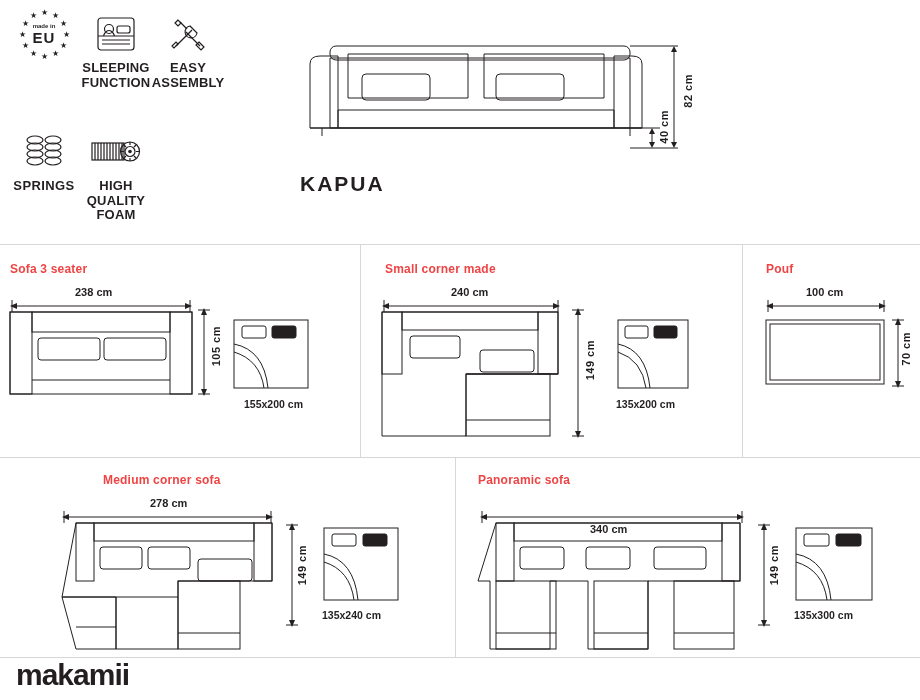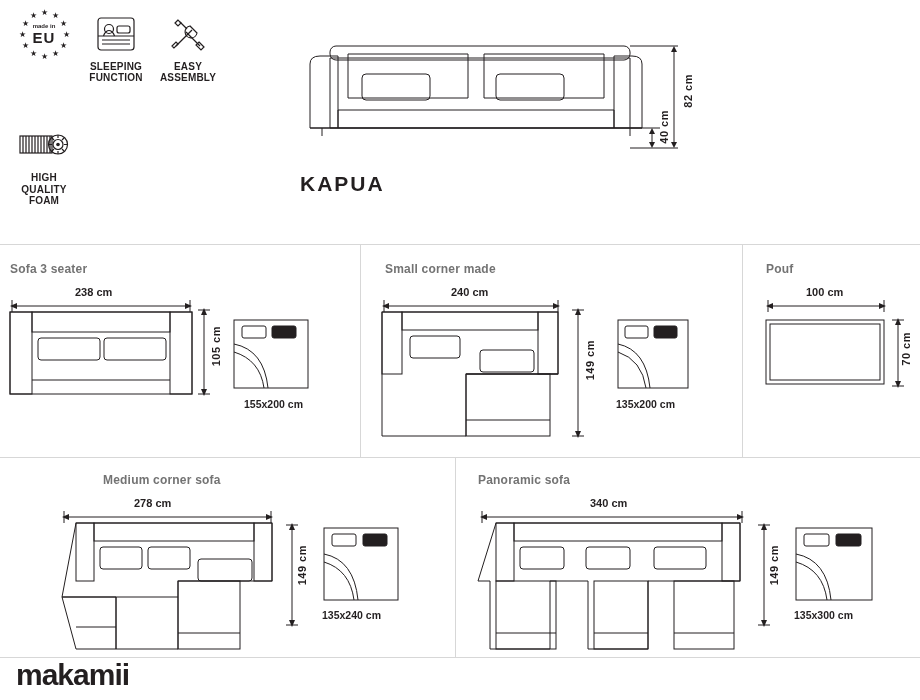--- a/index.html
+++ b/index.html
@@ -12,21 +12,21 @@
     overflow:hidden;
   }
   .page{position:absolute;inset:0;}
 
   
   .badges{position:absolute;left:8px;top:8px;width:220px;}
   .badge-row{display:flex;}
   .badge{width:72px;display:flex;flex-direction:column;align-items:center;text-align:center;}
   .badge .art{height:52px;display:flex;align-items:center;justify-content:center;}
   .badge .cap{
-    font-size:10px;font-weight:bold;line-height:1.12;letter-spacing:.2px;
+    font-size:13px;font-weight:bold;line-height:1.12;letter-spacing:.2px;
     text-transform:uppercase;margin-top:1px;
   }
   .badge.springs .cap,.badge.hand .cap{letter-spacing:.4px;}
 
   
   .eu{position:relative;width:52px;height:50px;}
   .eu .star{position:absolute;color:#231f20;font-size:8px;line-height:8px;}
   .eu .madein{position:absolute;left:0;right:0;top:14px;text-align:center;font-size:6px;font-weight:bold;}
   .eu .euw{position:absolute;left:0;right:0;top:20px;text-align:center;font-size:15px;font-weight:bold;letter-spacing:1px;}
 
@@ -43,21 +43,21 @@
   .vtxt{
     writing-mode:vertical-rl;transform:rotate(180deg);
     font-size:11px;font-weight:bold;letter-spacing:.5px;
   }
 
   
   .hr{position:absolute;left:0;right:0;height:1px;background:#d7d7d7;}
 
   
   .sec-title{
-    position:absolute;font-size:12px;font-weight:bold;color:#737373;letter-spacing:.2px;
+    position:absolute;font-size:12px;font-weight:bold;color:#ef4444;letter-spacing:.2px;
   }
   .dim-label{position:absolute;font-size:11px;font-weight:bold;}
   .dim-label.small{font-size:10.5px;}
   svg{display:block;overflow:visible;}
   .thin{stroke:#231f20;stroke-width:1;fill:none;}
 
   
   .logo{position:absolute;left:16px;bottom:8px;font-size:30px;font-weight:bold;letter-spacing:-1px;}
 </style>
 </head>
@@ -126,20 +126,37 @@
       </div>
     </div>
 
     <div class="badge-row" style="margin-top:18px;">
 
 
     </div>
 
     <div class="badge-row" style="margin-top:18px;">
 
+      <div class="badge springs">
+        <div class="art">
+          <svg width="44" height="42" viewBox="0 0 44 42" class="lineart">
+            <ellipse cx="13" cy="9" rx="8" ry="4"></ellipse>
+            <ellipse cx="13" cy="16" rx="8" ry="4"></ellipse>
+            <ellipse cx="13" cy="23" rx="8" ry="4"></ellipse>
+            <ellipse cx="13" cy="30" rx="8" ry="4"></ellipse>
+            <ellipse cx="31" cy="9" rx="8" ry="4"></ellipse>
+            <ellipse cx="31" cy="16" rx="8" ry="4"></ellipse>
+            <ellipse cx="31" cy="23" rx="8" ry="4"></ellipse>
+            <ellipse cx="31" cy="30" rx="8" ry="4"></ellipse>
+          </svg>
+        </div>
+        <div class="cap">
+          <div>SPRINGS</div>
+        </div>
+      </div>
 
       <div class="badge">
         <div class="art">
           <svg width="56" height="40" viewBox="0 0 56 40" class="lineart">
             <rect x="4" y="11" width="32" height="17"></rect>
             <path d="M7 11 v17 M10 11 v17 M13 11 v17 M16 11 v17 M19 11 v17 M22 11 v17 M25 11 v17 M28 11 v17 M31 11 v17 M34 11 v17"></path>
             <circle cx="42" cy="19.5" r="9.5"></circle>
             <circle cx="42" cy="19.5" r="5"></circle>
             <circle cx="42" cy="19.5" r="1.8" class="fillblk"></circle>
             <path d="M42 10 v3 M42 26 v3 M33 19.5 h3 M48 19.5 h3 M36 13 l2 2 M46 24 l2 2 M46 15 l2 -2 M36 26 l2 -2"></path>
@@ -332,21 +349,21 @@
       <path d="M6 72 l-3 -7 h6z" fill="#231f20" stroke="none"></path>
       <path d="M0 4 h12 M0 70 h12"></path>
     </svg>
   </div>
   <div style="position:absolute;left:900px;top:332px;">
     <span class="vtxt">70 cm</span>
   </div>
 
   <div class="sec-title" style="left:60px;top:473px;padding-left:43px;">Medium corner sofa</div>
 
-  <div class="dim-label" style="left:134px;top:497px;">278 cm</div>
+  <div class="dim-label" style="left:150px;top:497px;">278 cm</div>
 
   <div style="position:absolute;left:60px;top:511px;">
     <svg width="215" height="12" viewBox="0 0 215 12" class="thin">
       <path d="M4 6 h207"></path>
       <path d="M2 6 l7 -3 v6z" fill="#231f20" stroke="none"></path>
       <path d="M213 6 l-7 -3 v6z" fill="#231f20" stroke="none"></path>
       <path d="M4 0 v12 M211 0 v12"></path>
     </svg>
   </div>
 
@@ -385,21 +402,21 @@
       <rect x="10" y="8" width="24" height="12" rx="2"></rect>
       <rect x="41" y="8" width="24" height="12" rx="2" fill="#231f20"></rect>
       <path d="M2 28 q30 6 34 46"></path>
       <path d="M2 36 q26 8 30 38"></path>
     </svg>
   </div>
   <div class="dim-label small" style="left:322px;top:609px;">135x240 cm</div>
 
   <div class="sec-title" style="left:478px;top:473px;">Panoramic sofa</div>
 
-  <div class="dim-label" style="left:590px;top:497px;">340 cm</div>
+  <div class="dim-label" style="left:590px;top:523px;">340 cm</div>
 
   <div style="position:absolute;left:478px;top:511px;">
     <svg width="268" height="12" viewBox="0 0 268 12" class="thin">
       <path d="M4 6 h260"></path>
       <path d="M2 6 l7 -3 v6z" fill="#231f20" stroke="none"></path>
       <path d="M266 6 l-7 -3 v6z" fill="#231f20" stroke="none"></path>
       <path d="M4 0 v12 M264 0 v12"></path>
     </svg>
   </div>
 

